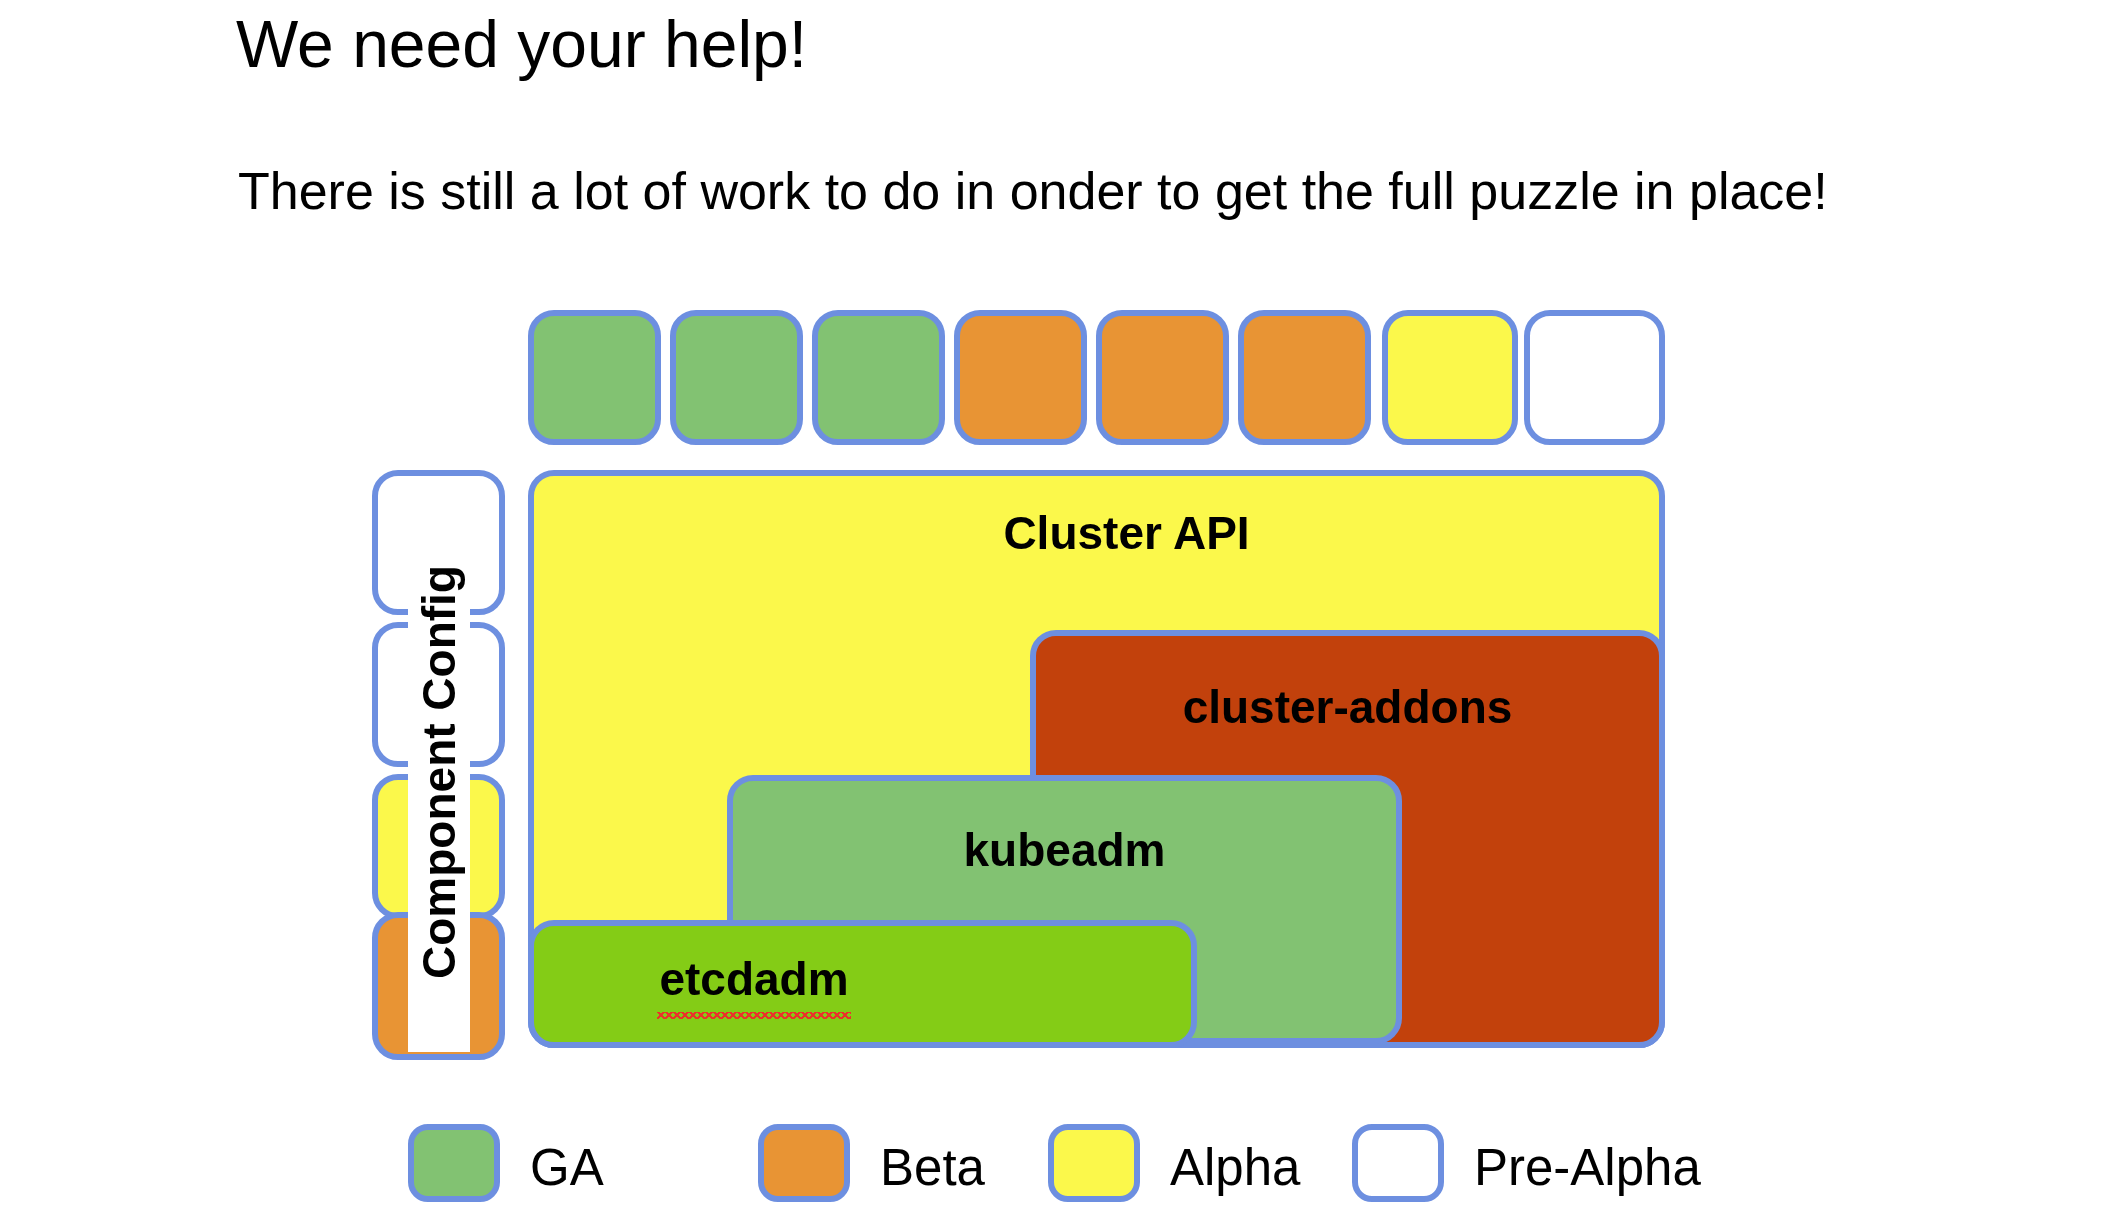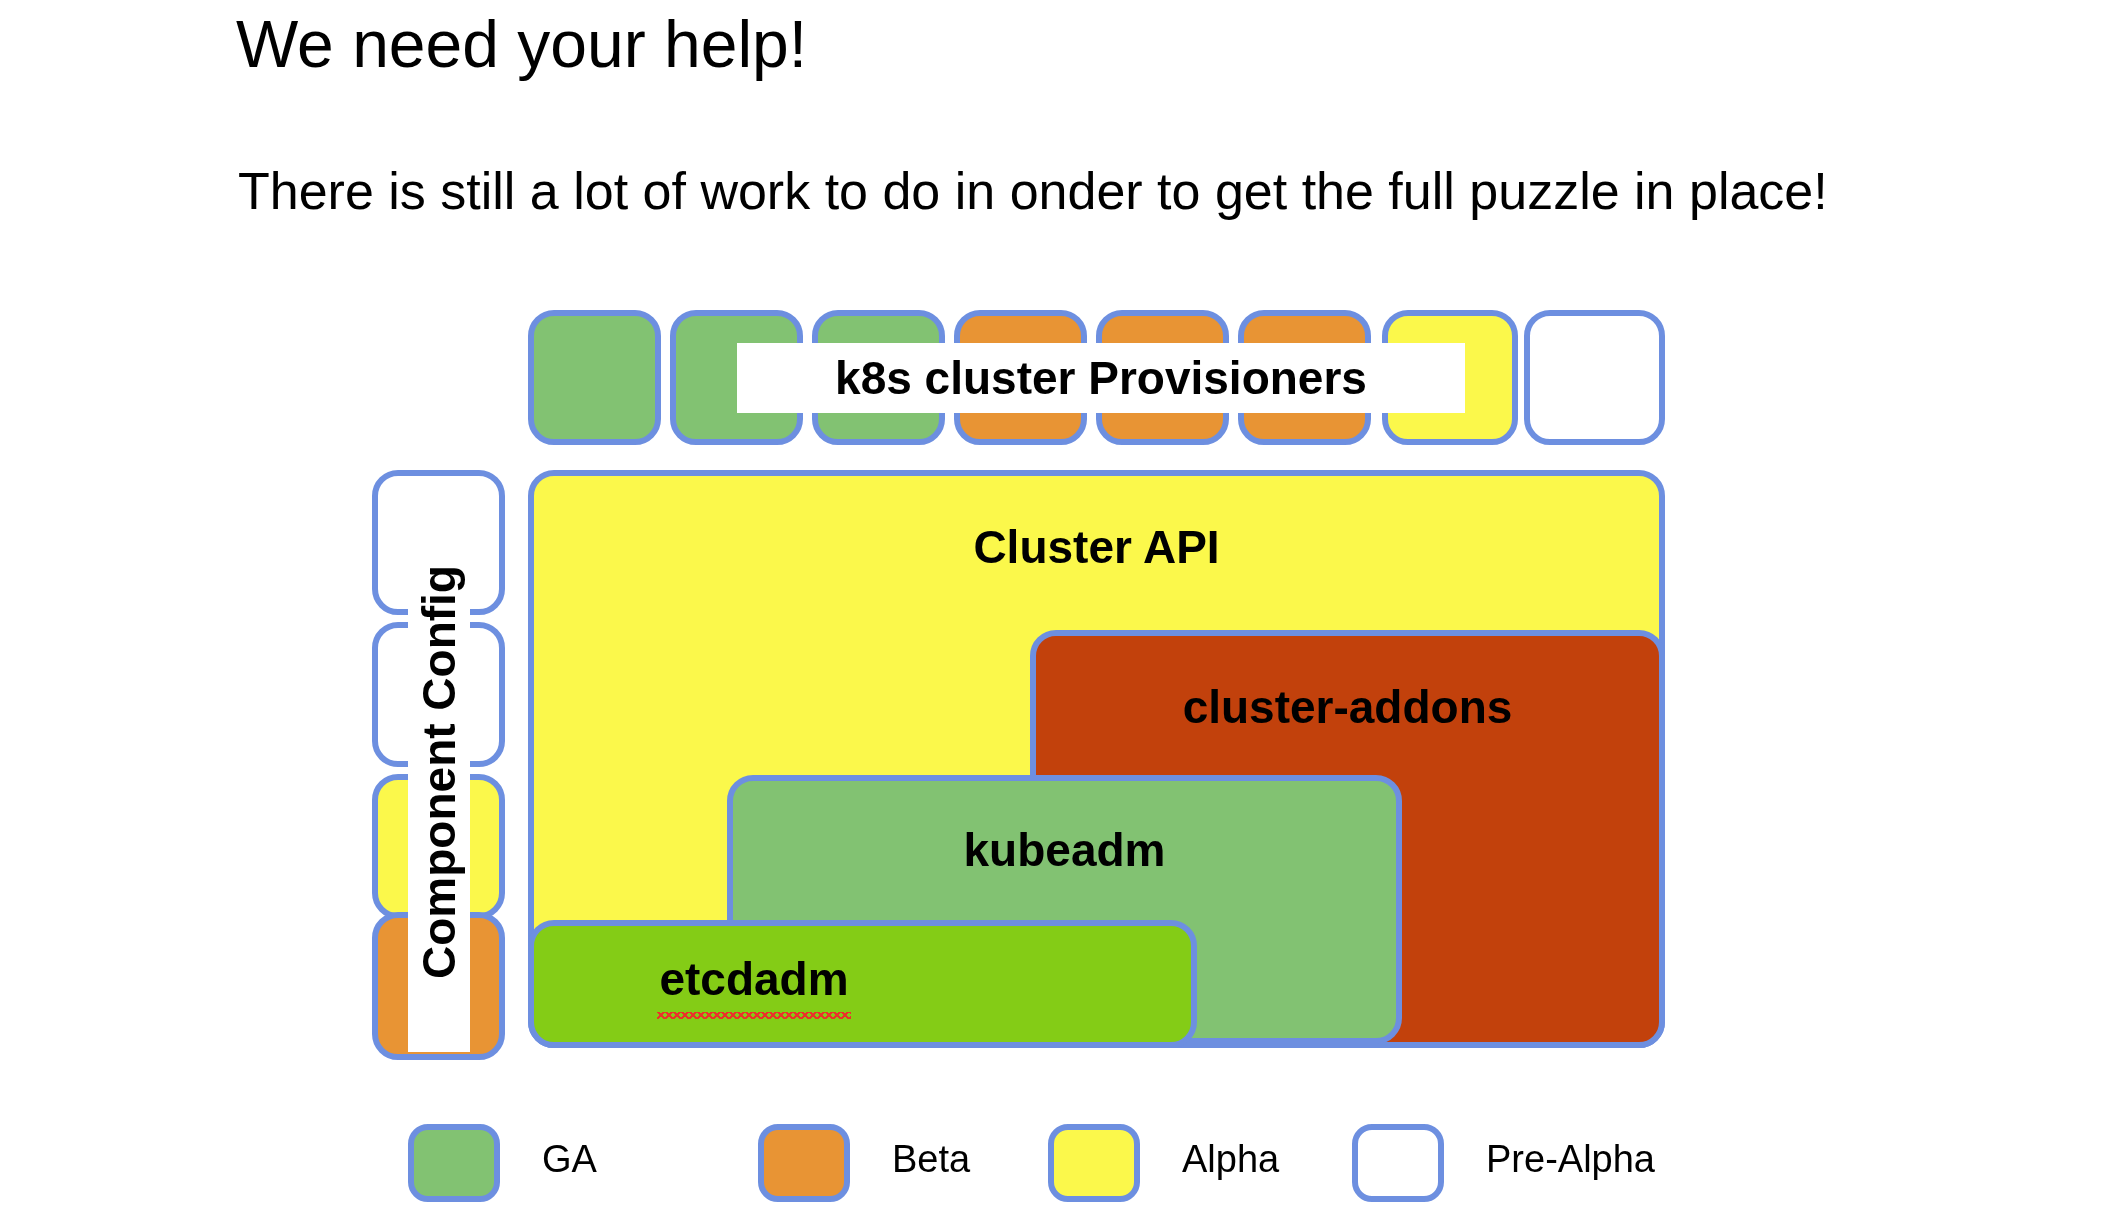--- a/index.html
+++ b/index.html
@@ -112,21 +112,21 @@
     position: absolute;
     left: 0;
     width: 100%;
     text-align: center;
     font-size: 46px;
     font-weight: bold;
     white-space: nowrap;
   }
 
   #box-cluster-api   { left: 528px;  top: 470px;  width: 1137px; height: 578px; background: #fbf84b; z-index: 10; }
-  #box-cluster-api   > .arch-label { top: 44px; }
+  #box-cluster-api   > .arch-label { top: 30px; padding-left: 30px; }
 
   #box-cluster-addons{ left: 1030px; top: 630px;  width: 635px;  height: 418px; background: #c2410c; z-index: 20; }
   #box-cluster-addons> .arch-label { top: 44px; }
 
   #box-kubeadm       { left: 727px;  top: 775px;  width: 675px;  height: 269px; background: #82c272; z-index: 30; }
   #box-kubeadm       > .arch-label { top: 42px; }
 
   #box-etcdadm       { left: 528px;  top: 920px;  width: 669px;  height: 128px; background: #84cc16; z-index: 40; }
   #box-etcdadm       > .arch-label { top: 26px; }
 
@@ -157,23 +157,23 @@
     left: 0;
     top: 0;
     width: 92px;
     height: 78px;
     box-sizing: border-box;
     border: 6px solid #6d8fe0;
     border-radius: 20px;
   }
   .legend-label {
     position: absolute;
-    left: 134px;
+    left: 122px;
     top: 14px;
-    font-size: 38px;
+    font-size: 51px;
     font-weight: 400;
     white-space: nowrap;
   }
 </style>
 </head>
 <body>
 
 <div id="page-title">We need your help!</div>
 
 <div id="page-subtitle">There is still a lot of work to do in onder to get the full puzzle in place!</div>
@@ -182,23 +182,20 @@
 
   <div class="tile prov-tile green" style="left:528px;  width:133px;"></div>
   <div class="tile prov-tile green" style="left:670px;  width:133px;"></div>
   <div class="tile prov-tile green" style="left:812px;  width:133px;"></div>
   <div class="tile prov-tile orange" style="left:954px;  width:133px;"></div>
   <div class="tile prov-tile orange" style="left:1096px; width:133px;"></div>
   <div class="tile prov-tile orange" style="left:1238px; width:133px;"></div>
   <div class="tile prov-tile yellow" style="left:1382px; width:136px;"></div>
   <div class="tile prov-tile white" style="left:1524px; width:141px;"></div>
 
-  <div id="prov-label-band">
-    <span class="band-text">k8s cluster Provisioners</span>
-  </div>
 </div>
 
 <div id="component-config-strip">
 
   <div class="tile cc-tile white" style="top:470px; height:145px;"></div>
   <div class="tile cc-tile white" style="top:622px; height:145px;"></div>
   <div class="tile cc-tile yellow" style="top:774px; height:145px;"></div>
   <div class="tile cc-tile orange" style="top:912px; height:148px;"></div>
 
   <div id="cc-label-band">

